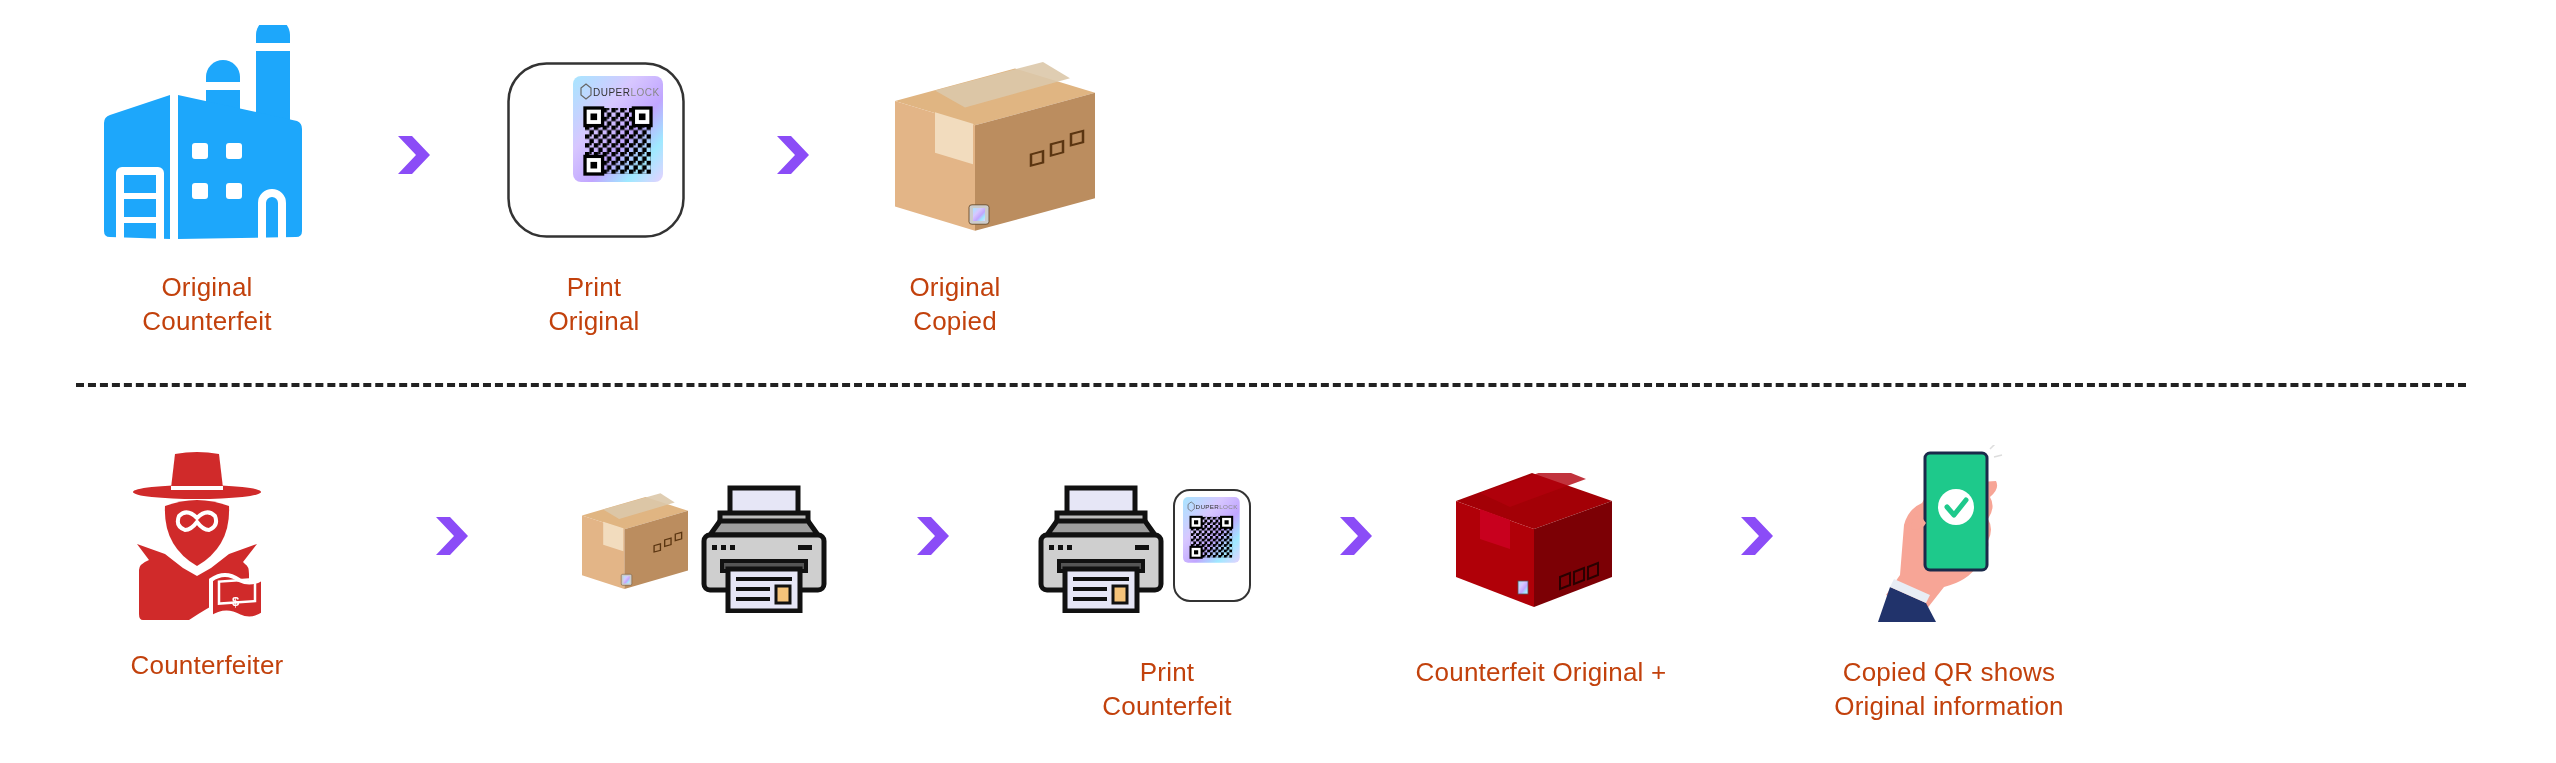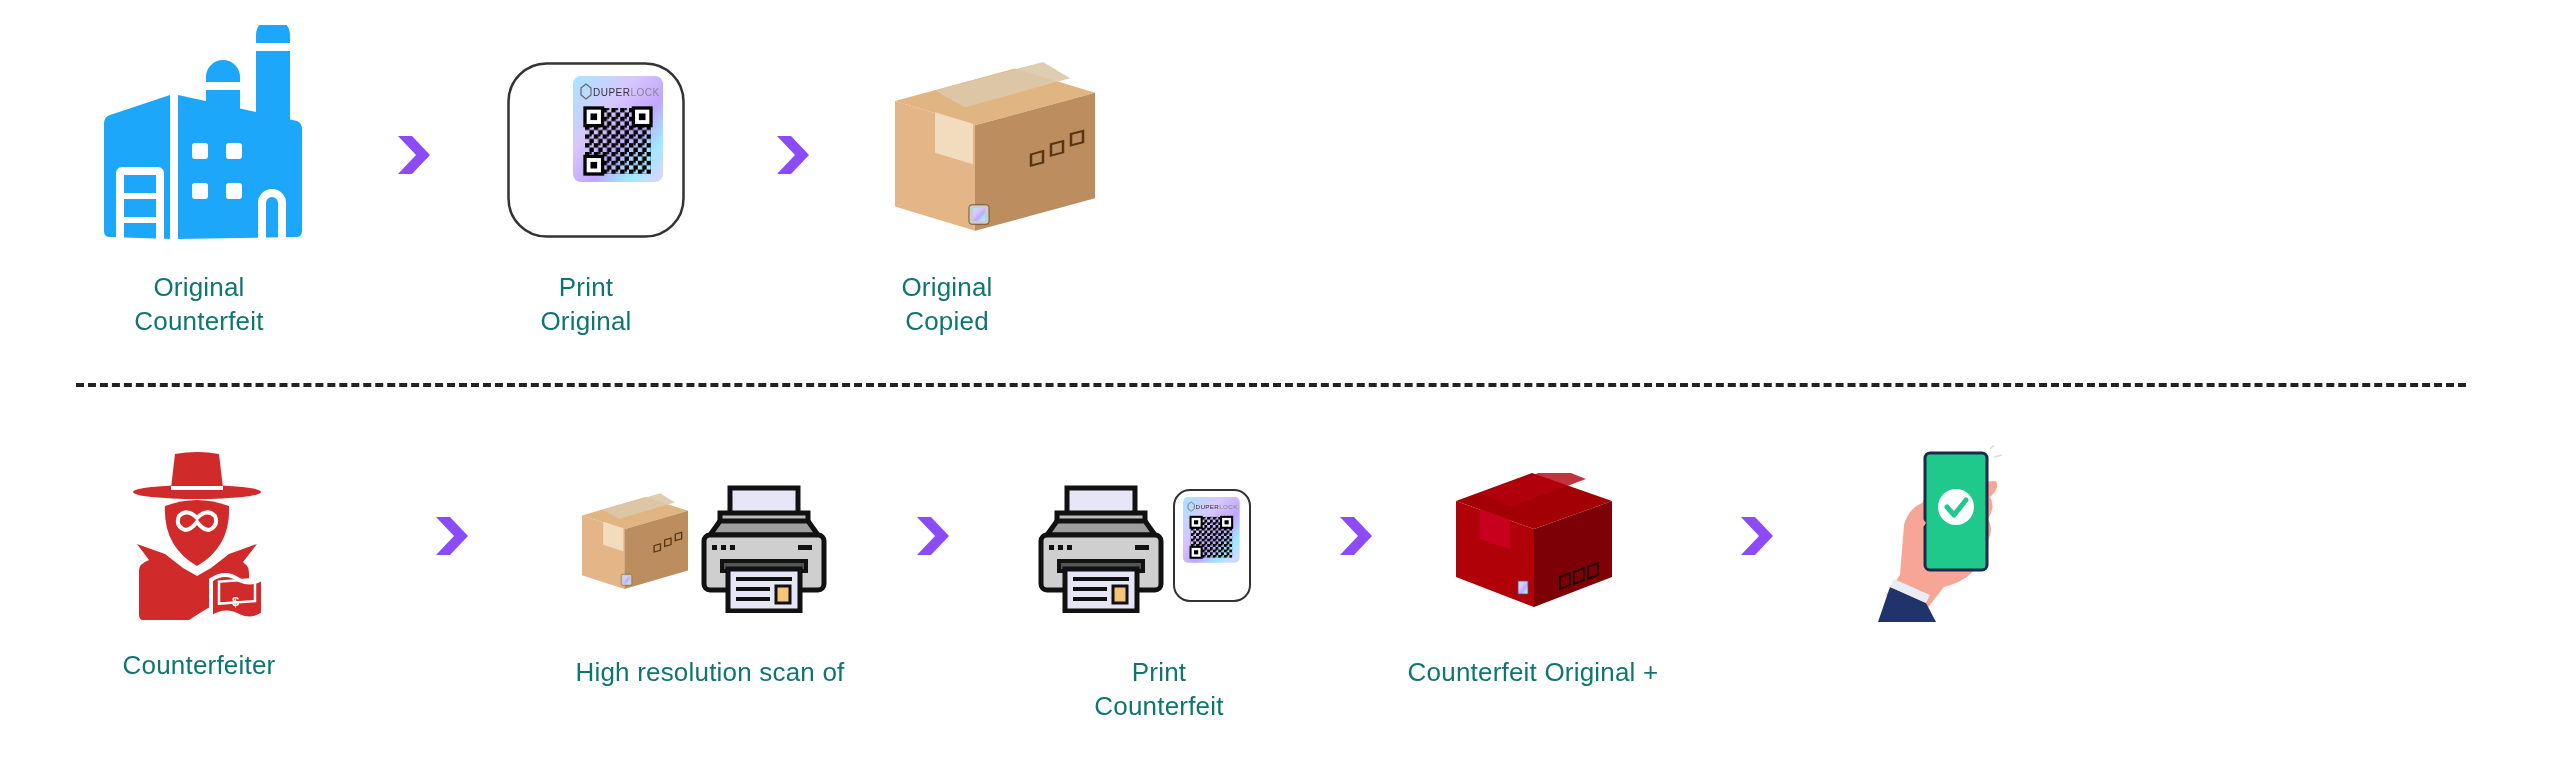--- a/index.html
+++ b/index.html
@@ -1,20 +1,20 @@
 <!DOCTYPE html>
 <html><head>
 <meta charset="utf-8">
 <style>
   html, body { margin: 0; padding: 0; background: #ffffff; }
   body { width: 2556px; height: 763px; position: relative; overflow: hidden;
          font-family: "Liberation Sans", "DejaVu Sans", sans-serif; color: #111111; }
   .abs { position: absolute; }
   .label { position: absolute; text-align: center; font-size: 26px; line-height: 34px;
-           width: 400px; margin-left: -200px; color: #0f766e; letter-spacing: 0.2px; }
+           width: 400px; margin-left: -200px; color: #c2410c; letter-spacing: 0.2px; padding-left: 8px; }
   .label span { display: block; white-space: nowrap; }
   .arrow { position: absolute; width: 32px; height: 38px; }
   .divider { position: absolute; left: 76px; width: 2390px; top: 383px; height: 0;
              border-top: 4px dashed #222; }
   svg { display: block; }
 </style>
 </head>
 <body>
 
 <svg width="0" height="0" style="position:absolute">
@@ -250,24 +250,25 @@
       <path d="M69 62 L76 70 L88 55" fill="none" stroke="#1ec98b" stroke-width="5" stroke-linecap="round" stroke-linejoin="round"></path>
       <path d="M42 70 Q32 72 34 84 Q44 86 48 78" fill="#f7a596"></path>
       <path d="M112 4 L118 -2 M116 12 L124 10" stroke="#ddd" stroke-width="1.5"></path>
     </svg>
   </div>
 
   <div class="label" style="left:199px; top:648px;">
     <span>Counterfeiter</span>
   </div>
   <div class="label" style="left:710px; top:655px;">
-    <span>High resolution scan of</span>
   </div>
   <div class="label" style="left:1159px; top:655px;">
     <span>Print</span>
     <span>Counterfeit</span>
   </div>
   <div class="label" style="left:1533px; top:655px;">
     <span>Counterfeit Original +</span>
   </div>
   <div class="label" style="left:1941px; top:655px;">
+    <span>Copied QR shows</span>
+    <span>Original information</span>
   </div>
 </div>
 
 </body></html>

